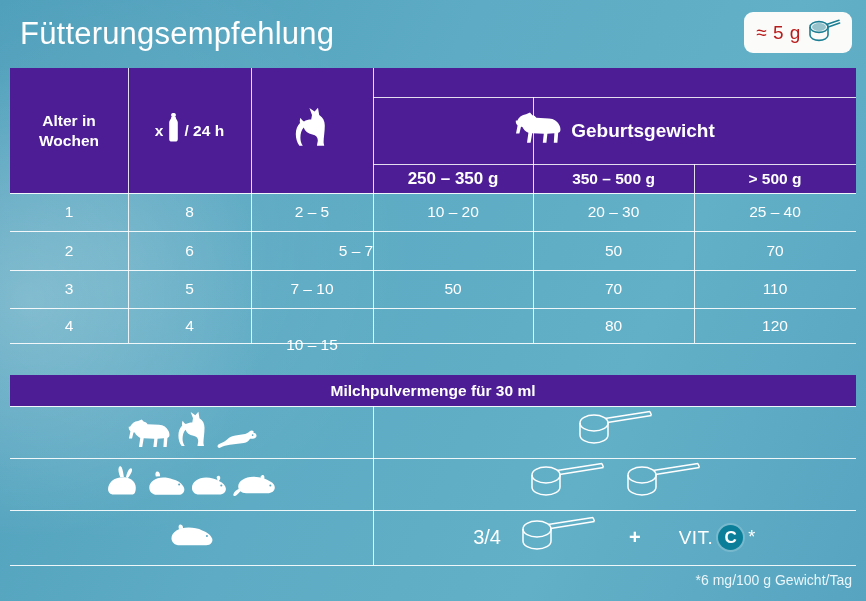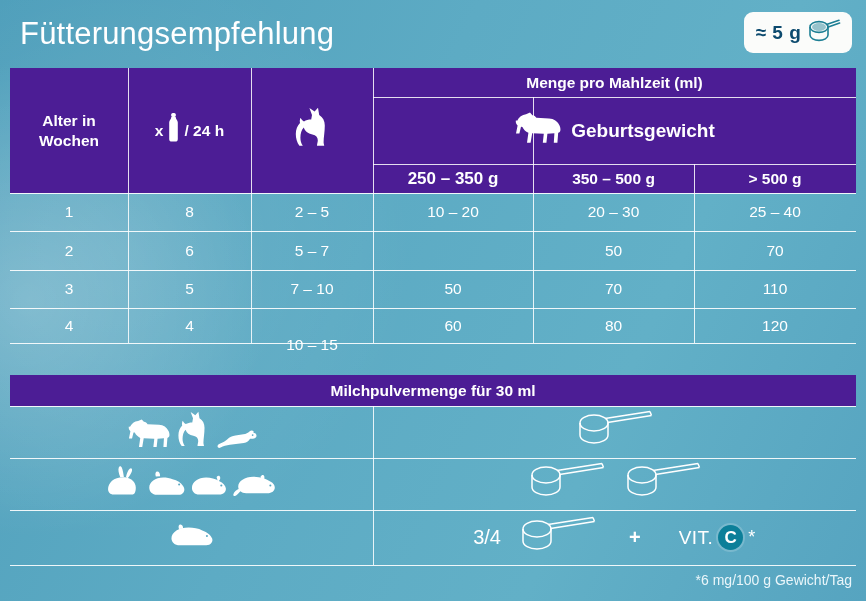--- a/index.html
+++ b/index.html
@@ -24,21 +24,21 @@
     white-space:nowrap;
   }
 
   
   .badge{
     position:absolute;right:14px;top:12px;
     width:108px;height:41px;
     background:#fbfcfa;border-radius:9px;
     display:flex;align-items:center;justify-content:center;gap:5px;
   }
-  .badge-text{font-size:19px;font-weight:bold;color:#0c4a6e;letter-spacing:.5px;}
+  .badge-text{font-size:19px;font-weight:normal;color:#b91c1c;letter-spacing:.5px;}
   .badge-icon{display:block;}
 
   
   .tbl{position:absolute;left:10px;width:846px;}
   .hdr-pink{background:#4c1d95;}
 
   
   #main-table{top:68px;height:275px;}
   .vline{position:absolute;background:rgba(255,255,255,.85);width:1px;}
   .hline{position:absolute;background:rgba(255,255,255,.9);height:1px;left:0;width:846px;}
@@ -125,21 +125,20 @@
   </div>
 
   <div class="hdrTxt" style="left:241px;top:0;width:122px;height:125px;">
     <span>
       <svg width="40" height="42" viewBox="0 0 40 42">
         <path d="M20 8 l-2.6 -7 5.2 3.6 3.4 -3.9 1.2 7.3 c3.6 2.2 5.6 5.6 5.6 10.6 0 6.2 -1.2 12.4 -1.2 16.6 0 1.6 .6 2.6 .6 3.6 h-7.2 c0 -2 .8 -3.4 .8 -5.6 0 -2.8 -1.8 -5.2 -5.4 -5.8 -4.4 -.8 -7.6 -3.4 -8.6 -6.8 -2.4 2.4 -3.4 6.2 -3.4 10.2 0 3.2 .8 5.6 2.4 8 h-3.4 c-2.4 -3.4 -3.6 -7.2 -3.6 -11.8 0 -4.6 1.6 -8.4 4.2 -11 -.4 -1.8 -.2 -3.6 .6 -5.2 .8 1.8 2 3 3.4 3.6 2 -1.2 4.4 -1.8 7.2 -1.8 z" fill="#fff"></path>
       </svg>
     </span>
   </div>
 
-  <div class="hdrTxt" style="left:363px;top:0;width:483px;height:29px;font-size:15.5px;">Menge pro Mahlzeit (ml)</div>
 
   <div class="hdrTxt" style="left:363px;top:29px;width:483px;height:67px;font-size:19px;gap:9px;font-weight:normal;">
     <span>
       <svg width="48" height="34" viewBox="0 0 48 34">
         <path d="M3 10 C5 6 8 3.6 12 3.2 l4 -1.6 2.4 2.6 c1.8 .2 3.2 1.2 4 2.6 l12.6 .6 c5 .2 8.4 2.8 10.4 6.8 .8 1.6 1.2 3.4 1 5 -.2 1.4 -1 2.4 -2.2 2.6 l-.8 10 h-3.6 l.6 -9.6 -7 .6 -1 9 h-3.6 l1 -9 -11.6 -.6 -1.6 9.6 h-3.6 l1.4 -10 c-2.8 -1.2 -4.8 -3.2 -6 -5.8 l-1.4 -.2 -1.6 6.6 h-3.4 l1.6 -8 c-1.6 -1.4 -2.2 -3.4 -1.6 -5.4 z" fill="#fff"></path>
       </svg>
     </span>
     <span style="font-weight:bold;">Geburtsgewicht</span>
   </div>
 
@@ -161,35 +160,34 @@
 
   <div class="cellTxt" style="left:0;top:125px;width:118px;height:38px;">1</div>
   <div class="cellTxt" style="left:118px;top:125px;width:123px;height:38px;">8</div>
   <div class="cellTxt" style="left:241px;top:125px;width:122px;height:38px;">2 – 5</div>
   <div class="cellTxt" style="left:363px;top:125px;width:160px;height:38px;">10 – 20</div>
   <div class="cellTxt" style="left:523px;top:125px;width:161px;height:38px;">20 – 30</div>
   <div class="cellTxt" style="left:684px;top:125px;width:162px;height:38px;">25 – 40</div>
 
   <div class="cellTxt" style="left:0;top:163px;width:118px;height:39px;">2</div>
   <div class="cellTxt" style="left:118px;top:163px;width:123px;height:39px;">6</div>
-  <div class="cellTxt" style="left:241px;top:163px;width:122px;height:39px;">5 – 7</div>
+  <div class="cellTxt" style="left:241px;top:163px;width:122px;height:39px;padding-left:44px;">5 – 7</div>
   <div class="cellTxt" style="left:523px;top:163px;width:161px;height:39px;">50</div>
   <div class="cellTxt" style="left:684px;top:163px;width:162px;height:39px;">70</div>
 
   <div class="cellTxt" style="left:0;top:202px;width:118px;height:38px;">3</div>
   <div class="cellTxt" style="left:118px;top:202px;width:123px;height:38px;">5</div>
   <div class="cellTxt" style="left:241px;top:202px;width:122px;height:38px;">7 – 10</div>
   <div class="cellTxt" style="left:363px;top:202px;width:160px;height:38px;">50</div>
   <div class="cellTxt" style="left:523px;top:202px;width:161px;height:38px;">70</div>
   <div class="cellTxt" style="left:684px;top:202px;width:162px;height:38px;">110</div>
 
   <div class="cellTxt" style="left:0;top:240px;width:118px;height:35px;">4</div>
   <div class="cellTxt" style="left:118px;top:240px;width:123px;height:35px;">4</div>
   <div class="cellTxt" style="left:241px;top:240px;width:122px;height:35px;margin-top:19px;">10 – 15</div>
-  <div class="cellTxt" style="left:363px;top:240px;width:160px;height:35px;">60</div>
   <div class="cellTxt" style="left:523px;top:240px;width:161px;height:35px;">80</div>
   <div class="cellTxt" style="left:684px;top:240px;width:162px;height:35px;">120</div>
 </div>
 
 <div class="tbl" id="bottom-table">
 
   <div class="hdr-pink" style="position:absolute;left:0;top:0;width:846px;height:31px;display:flex;align-items:center;justify-content:center;">
     <span style="color:#fff;font-weight:bold;font-size:15.5px;">Milchpulvermenge für 30 ml</span>
   </div>
 

